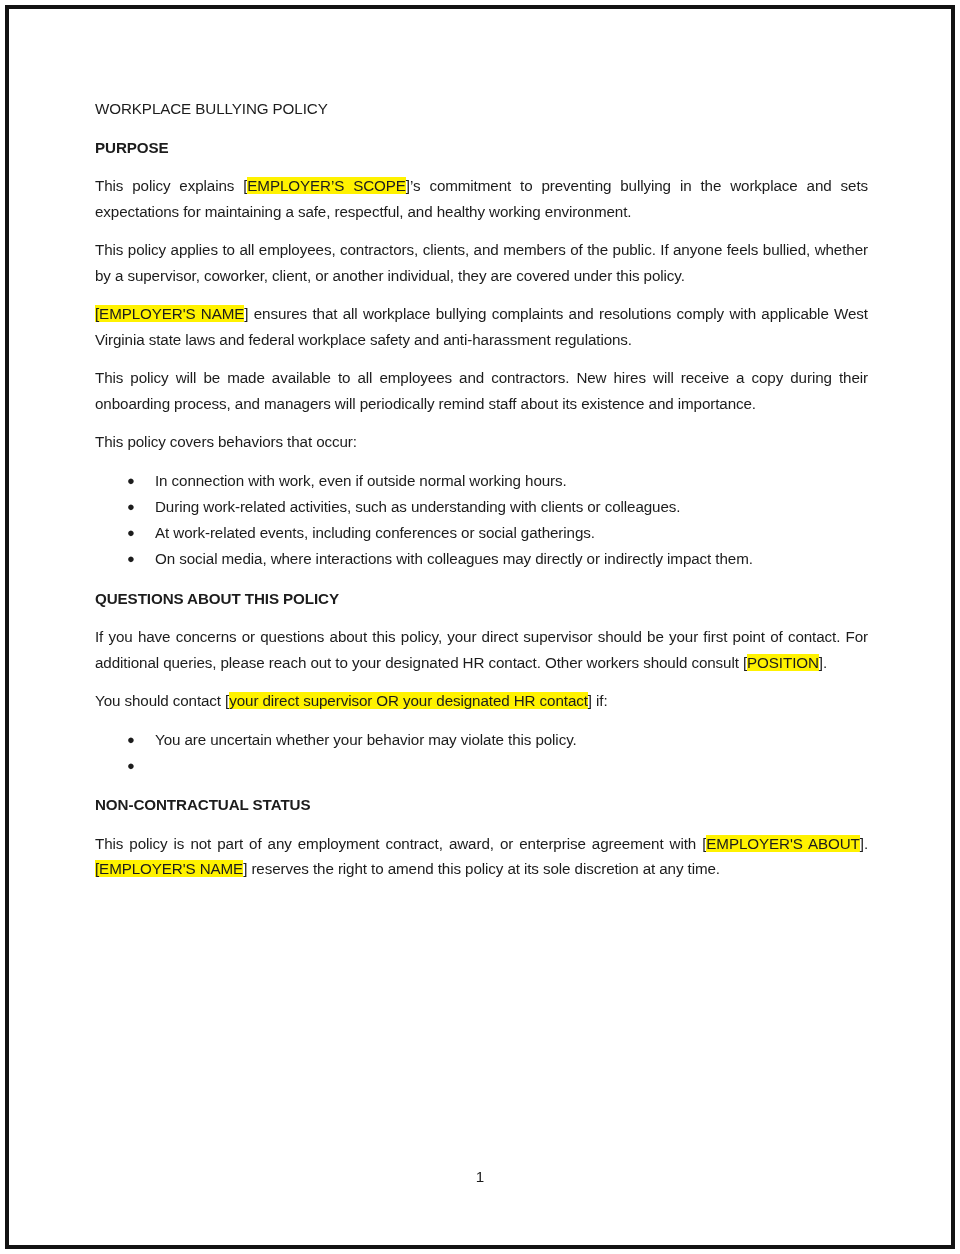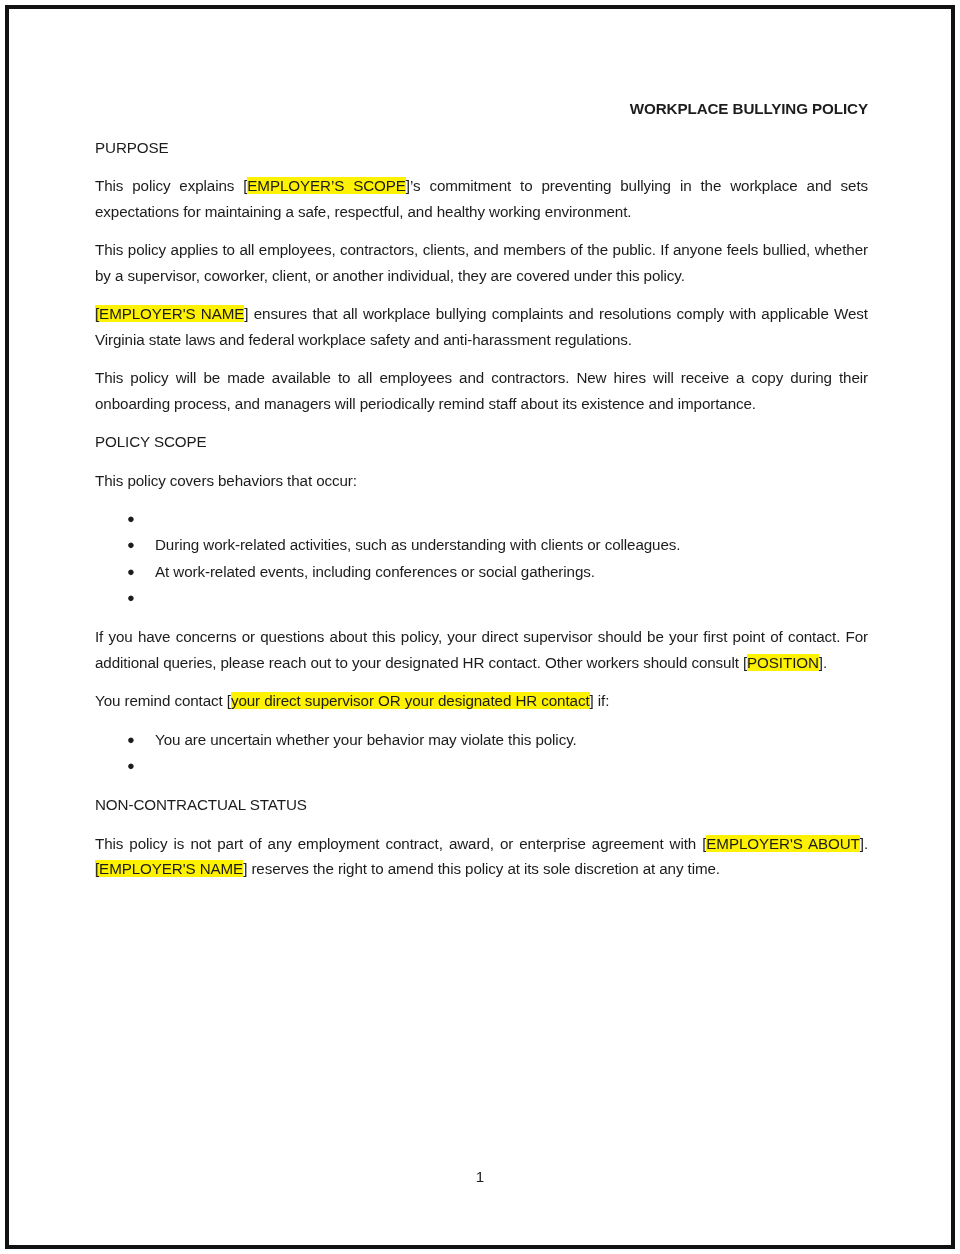--- a/index.html
+++ b/index.html
@@ -28,26 +28,26 @@
   .content {
     position: absolute;
     left: 95px;
     right: 92px;
     top: 96px;
     font-size: 15.2px;
     letter-spacing: -0.1px;
     line-height: 25.5px;
   }
   .doc-title {
-    text-align: right;
-    font-weight: bold;
+    text-align: left;
+    font-weight: normal;
     margin: 0 0 13px 0;
   }
   .section-heading {
-    font-weight: normal;
+    font-weight: bold;
     margin: 0 0 13px 0;
   }
   p.para {
     margin: 0 0 13px 0;
     text-align: justify;
   }
   .hl {
     background: var(--hl, #fff200);
   }
   ul.bullets {
@@ -81,40 +81,42 @@
 <div class="page-frame"></div>
 
 <div class="content">
   <div class="doc-title">WORKPLACE BULLYING POLICY</div>
   <div>
       <div class="section-heading">PURPOSE</div>
       <p class="para"><span>This policy explains [</span><span class="hl">EMPLOYER’S SCOPE</span><span>]’s commitment to preventing bullying in the workplace and sets expectations for maintaining a safe, respectful, and healthy working environment.</span></p>
       <p class="para"><span>This policy applies to all employees, contractors, clients, and members of the public. If anyone feels bullied, whether by a supervisor, coworker, client, or another individual, they are covered under this policy.</span></p>
       <p class="para"><span class="hl">[EMPLOYER'S NAME</span><span>] ensures that all workplace bullying complaints and resolutions comply with applicable West Virginia state laws and federal workplace safety and anti-harassment regulations.</span></p>
       <p class="para"><span>This policy will be made available to all employees and contractors. New hires will receive a copy during their onboarding process, and managers will periodically remind staff about its existence and importance.</span></p>
-      <div class="section-heading">POLICY SCOPE</div>
       <p class="para"><span>This policy covers behaviors that occur:</span></p>
       <ul class="bullets">
         <li>
           <span class="bullet">●</span>
+          <span>In connection with work, even if outside normal working hours.</span>
         </li>
         <li>
           <span class="bullet">●</span>
           <span>During work-related activities, such as understanding with clients or colleagues.</span>
         </li>
         <li>
           <span class="bullet">●</span>
           <span>At work-related events, including conferences or social gatherings.</span>
         </li>
         <li>
           <span class="bullet">●</span>
+          <span>On social media, where interactions with colleagues may directly or indirectly impact them.</span>
         </li>
       </ul>
+      <div class="section-heading">QUESTIONS ABOUT THIS POLICY</div>
       <p class="para"><span>If you have concerns or questions about this policy, your direct supervisor should be your first point of contact. For additional queries, please reach out to your designated HR contact. Other workers should consult [</span><span class="hl">POSITION</span><span>].</span></p>
-      <p class="para"><span>You remind contact [</span><span class="hl">your direct supervisor OR your designated HR contact</span><span>] if:</span></p>
+      <p class="para"><span>You should contact [</span><span class="hl">your direct supervisor OR your designated HR contact</span><span>] if:</span></p>
       <ul class="bullets">
         <li>
           <span class="bullet">●</span>
           <span>You are uncertain whether your behavior may violate this policy.</span>
         </li>
         <li>
           <span class="bullet">●</span>
         </li>
       </ul>
       <div class="section-heading">NON-CONTRACTUAL STATUS</div>

